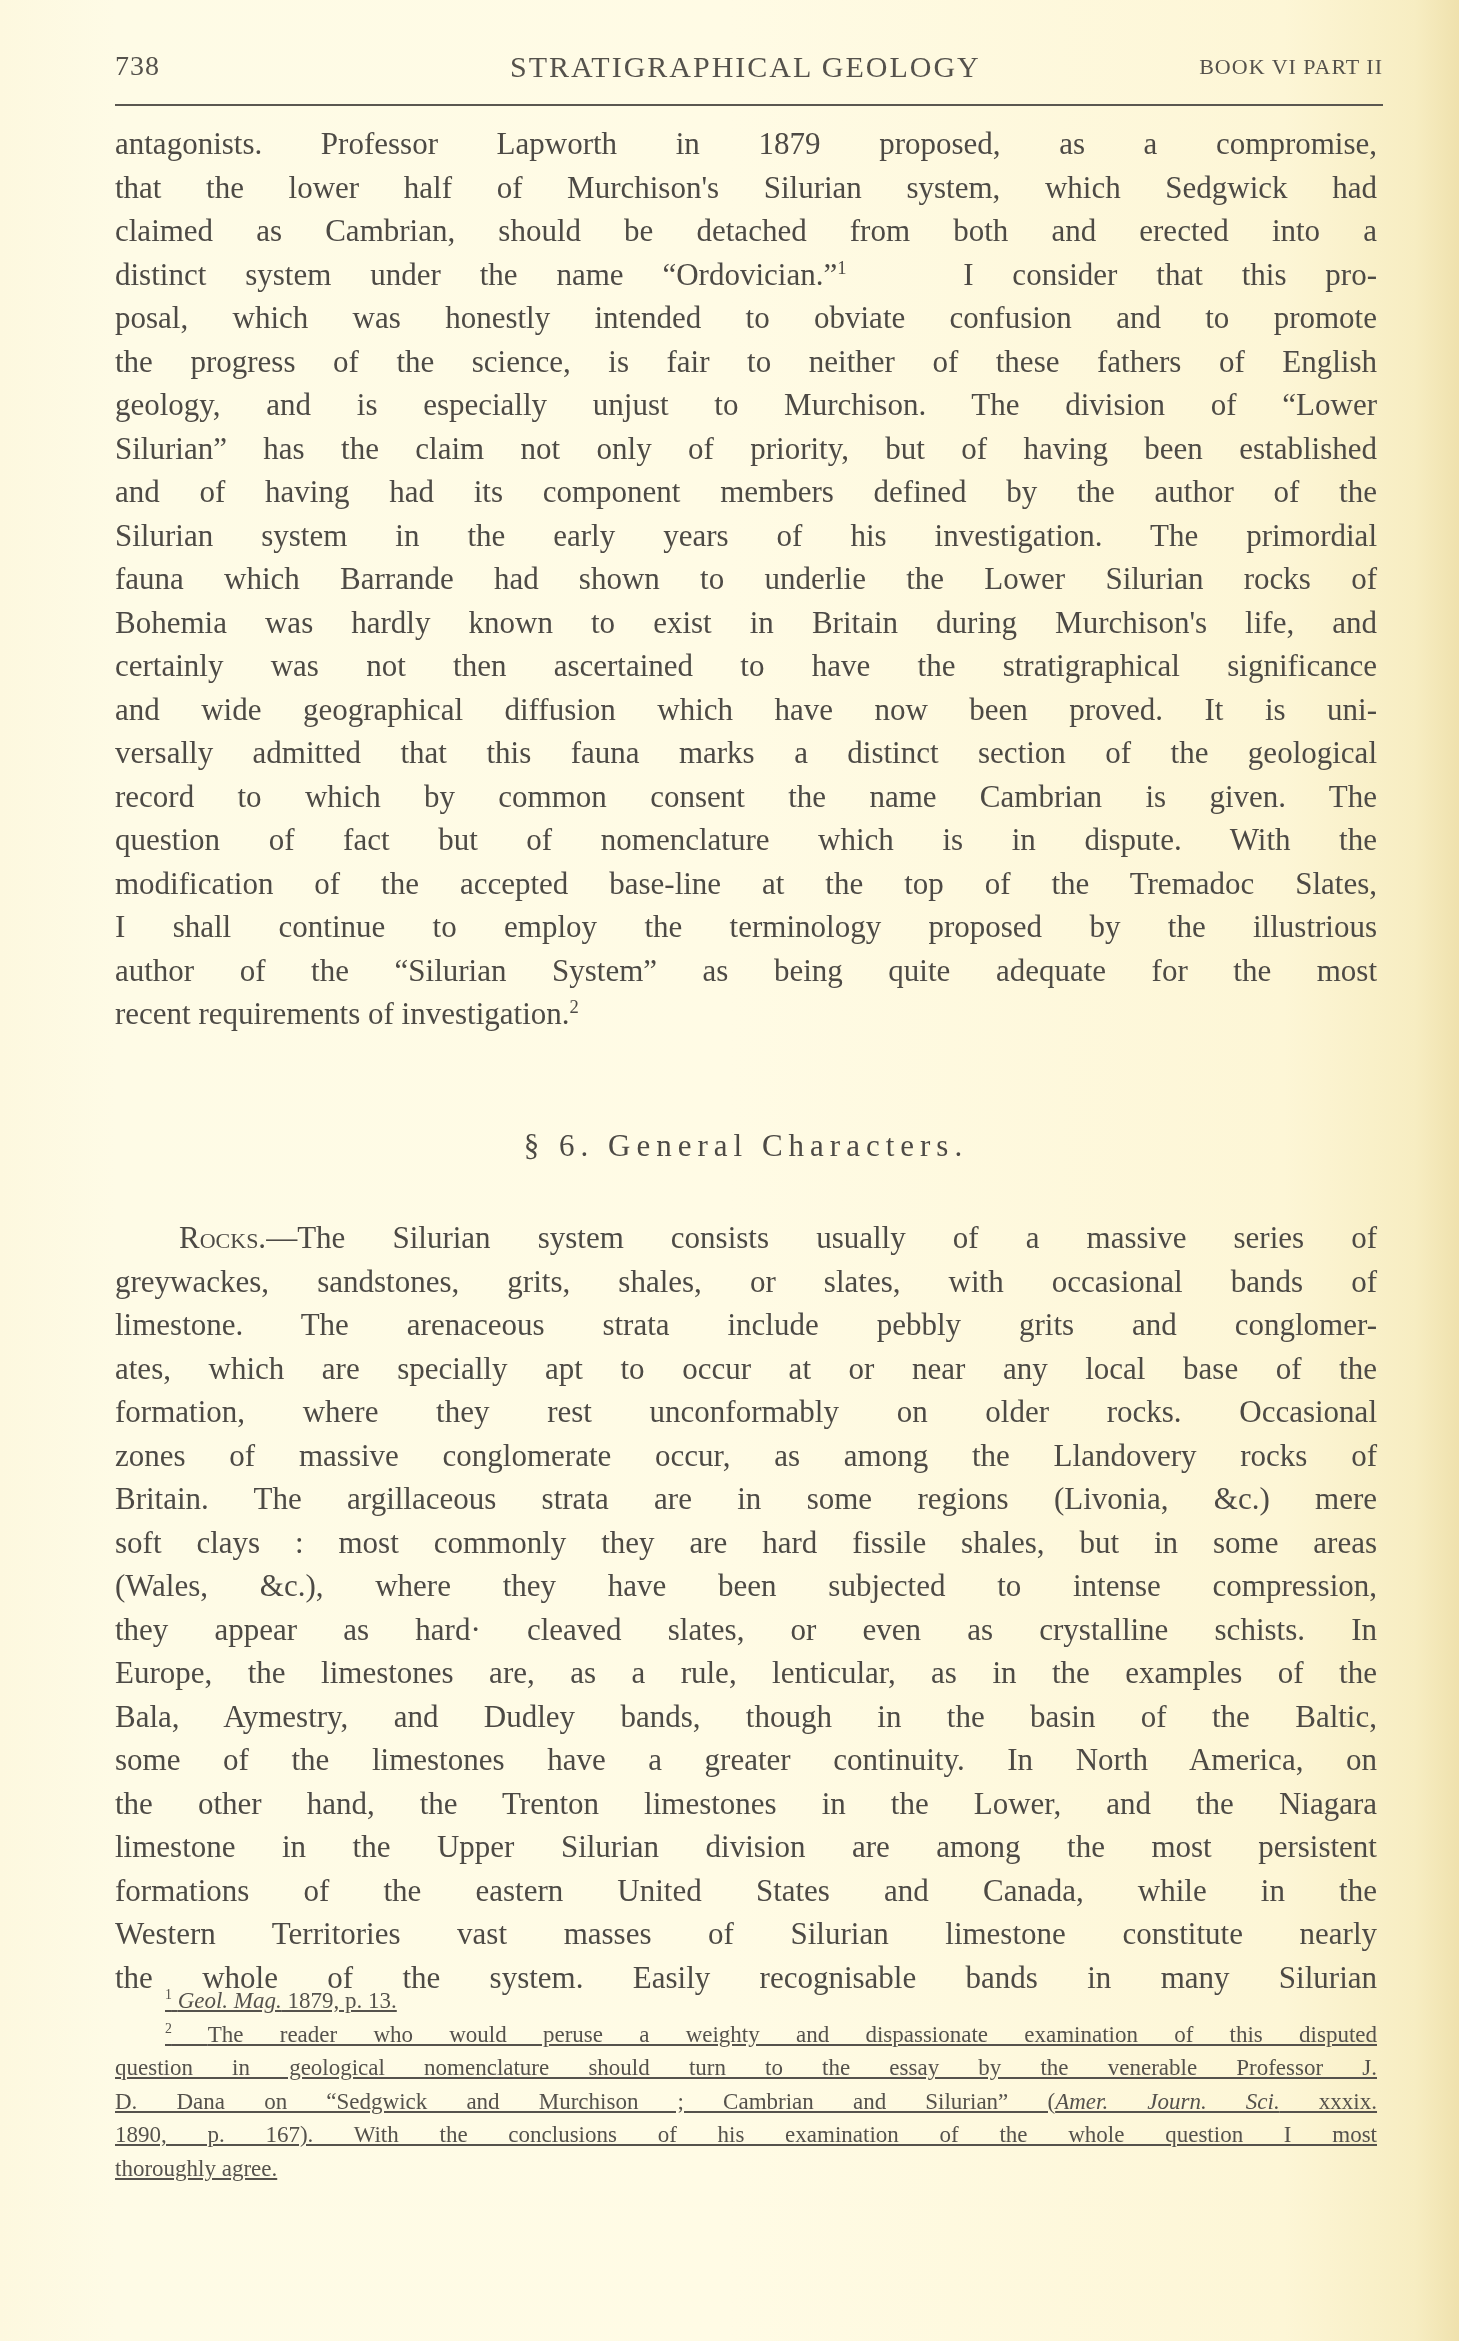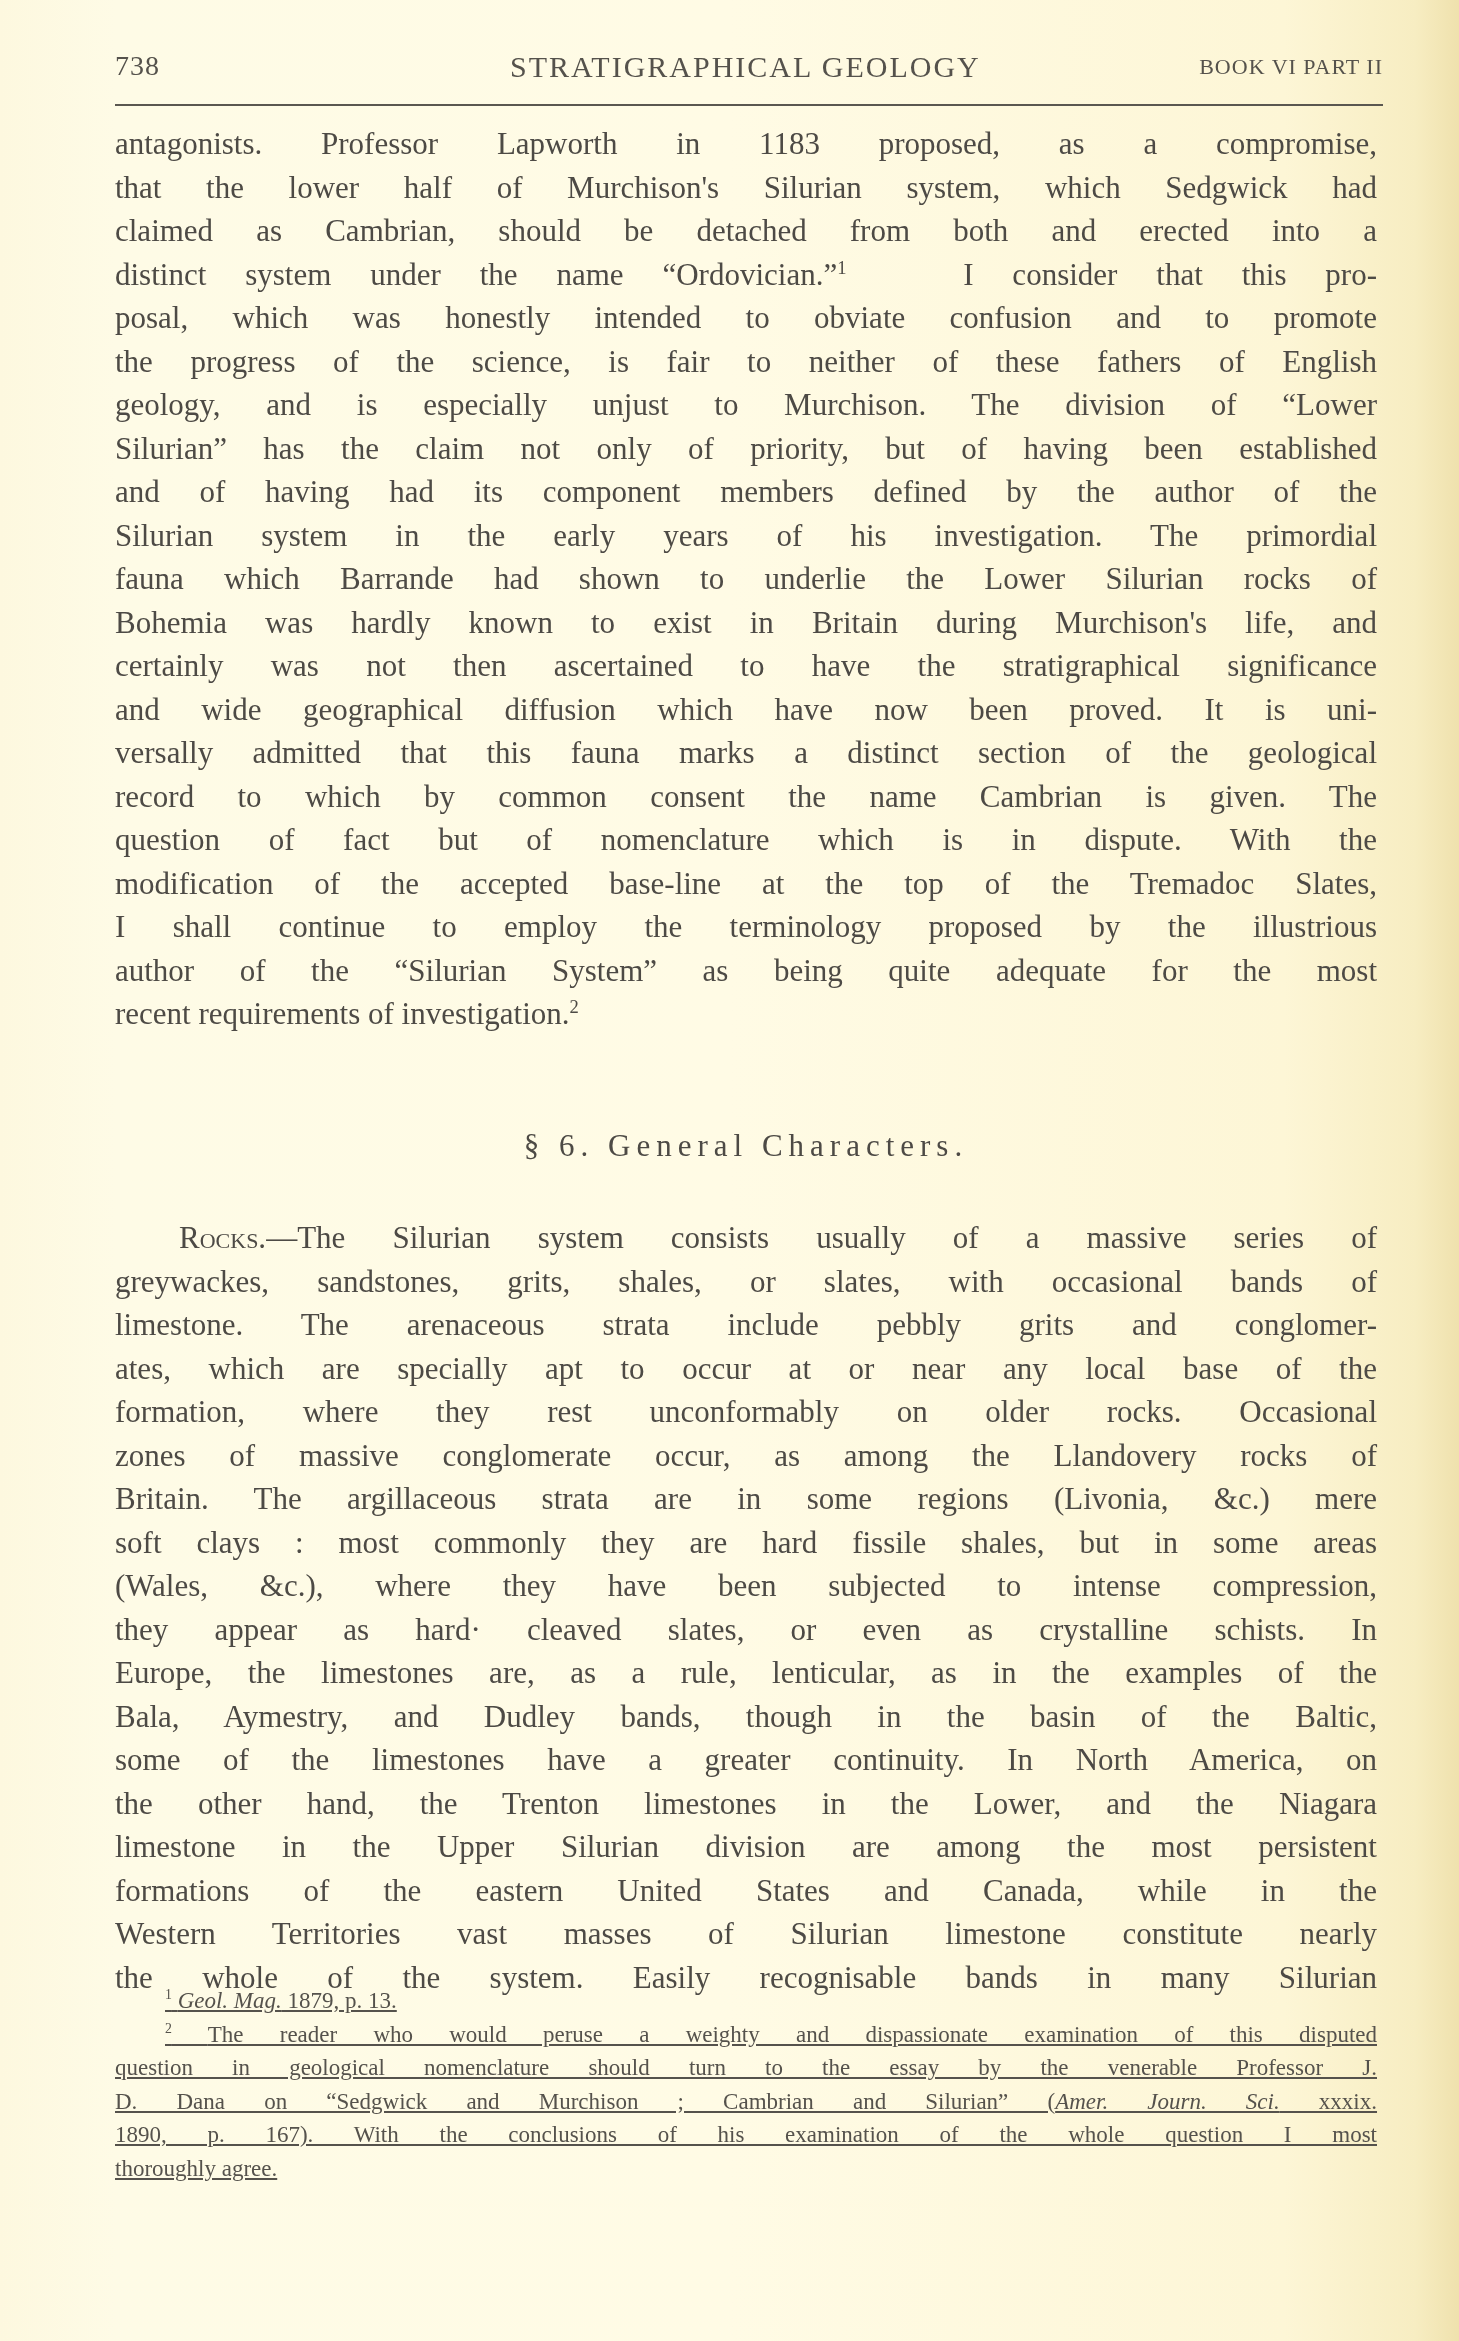--- a/index.html
+++ b/index.html
@@ -53,21 +53,21 @@
 <div class="page">
 
   <div class="running-head">
     <span class="page-number">738</span>
     <span class="running-title">STRATIGRAPHICAL GEOLOGY</span>
     <span class="running-part">BOOK VI PART II</span>
   </div>
   <div class="head-rule"></div>
 
   <div class="body-text">
-    <span class="line">antagonists.  Professor Lapworth in 1183 proposed, as a compromise,</span>
+    <span class="line">antagonists.  Professor Lapworth in 1879 proposed, as a compromise,</span>
     <span class="line">that the lower half of Murchison's Silurian system, which Sedgwick had</span>
     <span class="line">claimed as Cambrian, should be detached from both and erected into a</span>
     <span class="line"><span>distinct system under the name “Ordovician.”</span><sup>1</sup>&nbsp;&nbsp; <span>I consider that this pro-</span></span>
     <span class="line">posal, which was honestly intended to obviate confusion and to promote</span>
     <span class="line">the progress of the science, is fair to neither of these fathers of English</span>
     <span class="line">geology, and is especially unjust to Murchison.  The division of “Lower</span>
     <span class="line">Silurian” has the claim not only of priority, but of having been established</span>
     <span class="line">and of having had its component members defined by the author of the</span>
     <span class="line">Silurian system in the early years of his investigation.  The primordial</span>
     <span class="line">fauna which Barrande had shown to underlie the Lower Silurian rocks of</span>

